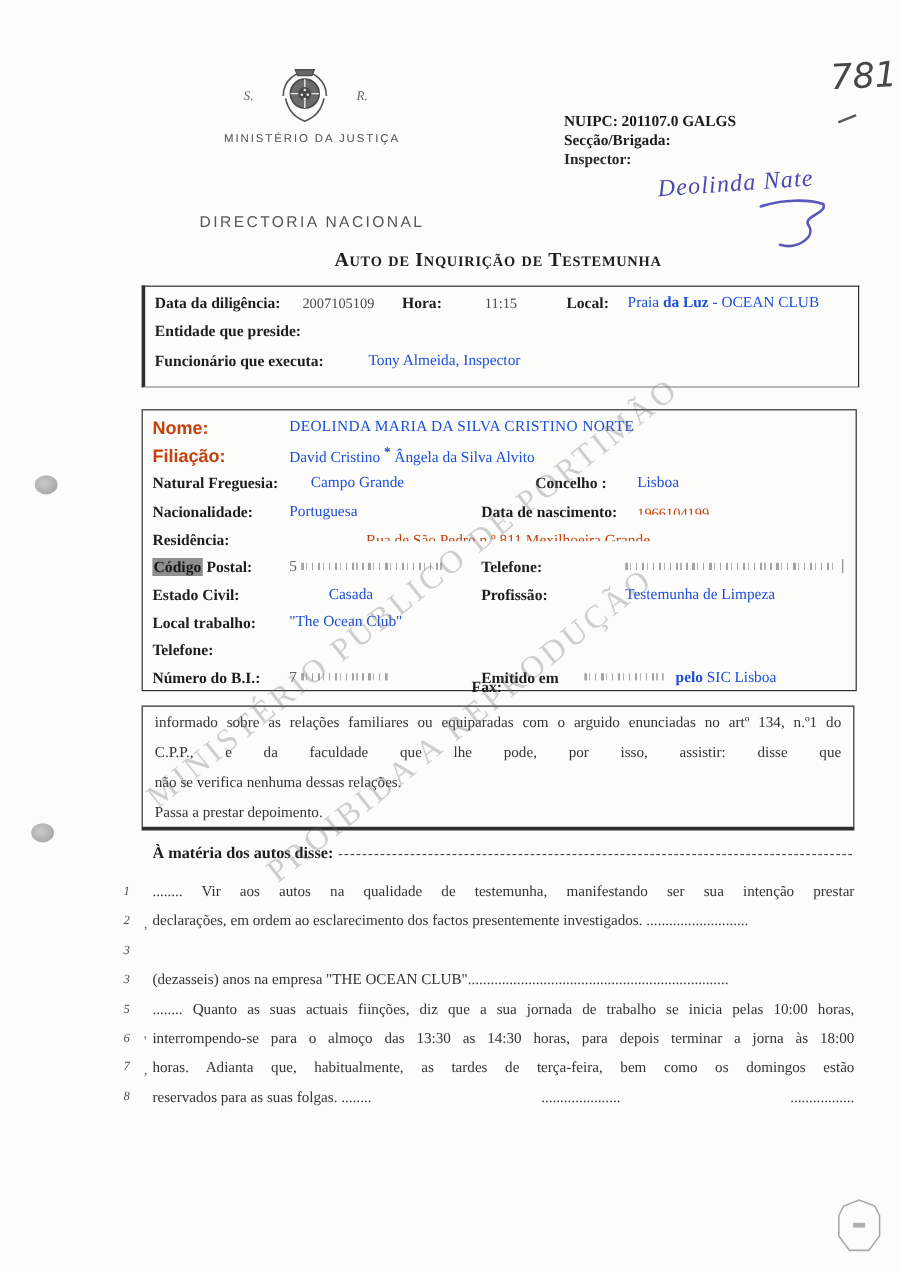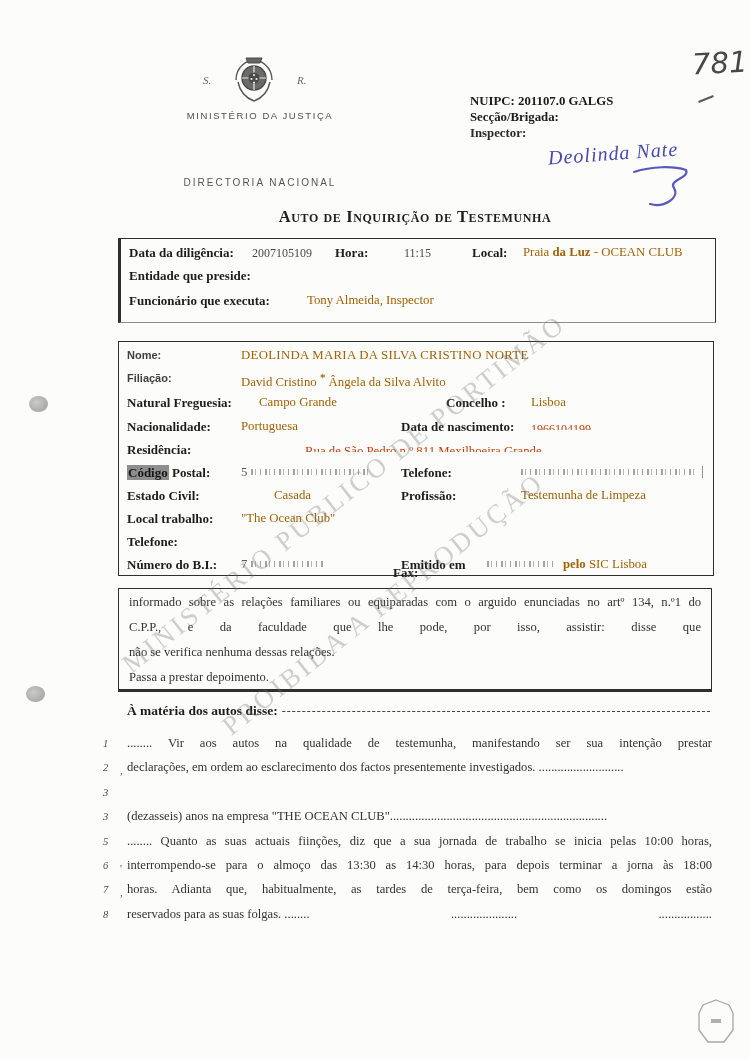--- a/index.html
+++ b/index.html
@@ -1,21 +1,21 @@
 <!DOCTYPE html>
 <html><head>
 <meta charset="utf-8">
 <style>
   html,body{margin:0;padding:0;background:#e8e8e6;}
   .sheet{position:relative;width:750px;height:1060px;margin:0 auto;background:#fcfcfa;overflow:hidden;
          font-family:"Liberation Serif",serif;color:#2b2b2b;}
   .abs{position:absolute;white-space:nowrap;}
   .lbl{font-weight:bold;font-size:13px;color:#1d1d1d;}
-  .lbls{font-family:"Liberation Sans",sans-serif;font-weight:bold;font-size:11px;color:#404040;}
-  .val{font-size:12.8px;color:#a16207;}
+  .lbls{font-family:"Liberation Sans",sans-serif;font-weight:bold;font-size:15px;color:#c2410c;}
+  .val{font-size:12.8px;color:#1d4ed8;}
   .vals{font-family:Liberation Serif, serif;font-size:12px;color:#4a4a4a;}
   .box{position:absolute;left:118px;width:594px;border:1.6px solid #2f2f2f;}
   .rstrip{position:absolute;height:6px;opacity:.8;background:repeating-linear-gradient(90deg,#8d8d8d 0 2px,transparent 2px 4px,#a3a3a3 4px 5px,transparent 5px 9px,#8d8d8d 9px 10px,transparent 10px 14px);}
   .clip{position:relative;display:inline-block;color:#c2410c;}
   .clip::after{content:"";position:absolute;left:-3px;right:-3px;top:52%;bottom:-4px;background:#fcfcfa;}
   .wm{position:absolute;font-size:27px;letter-spacing:3px;color:rgba(108,108,108,.32);
       transform:rotate(-38.5deg);transform-origin:0 50%;white-space:nowrap;z-index:6;pointer-events:none;}
   .hand{font-style:italic;color:#4a49b0;}
   .stmt-line{position:relative;height:24.4px;font-size:12.6px;color:#333;text-align:justify;}
   .stmt-line .num{position:absolute;left:-24px;top:2px;font-style:italic;font-size:10.5px;color:#4c4c4c;}
@@ -50,21 +50,21 @@
       <circle cx="26" cy="22" r="5.5" fill="#4a4a4a" stroke="none"></circle>
       <circle cx="26" cy="19" r="1.1" fill="#e8e8e6" stroke="none"></circle>
       <circle cx="23.5" cy="23" r="1.1" fill="#e8e8e6" stroke="none"></circle>
       <circle cx="28.5" cy="23" r="1.1" fill="#e8e8e6" stroke="none"></circle>
       <circle cx="26" cy="26.5" r="1.1" fill="#e8e8e6" stroke="none"></circle>
       <path d="M18 2 L34 2 L32 7 L20 7 Z" fill="#666" stroke="#4a4a4a" stroke-width="1"></path>
     </g>
   </svg>
 
   <div class="abs" style="left:130px;top:110px;width:260px;text-align:center;font-family:'Liberation Sans',sans-serif;font-size:9.5px;letter-spacing:1.6px;color:#4d4d4d;">MINISTÉRIO DA JUSTIÇA</div>
-  <div class="abs" style="left:130px;top:177px;width:260px;text-align:center;font-family:'Liberation Sans',sans-serif;font-size:10px;letter-spacing:2px;color:#555;">DIRECTORIA NACIONAL</div>
+  <div class="abs" style="left:130px;top:177px;width:260px;text-align:center;font-family:'Liberation Sans',sans-serif;font-size:13px;letter-spacing:2px;color:#555;">DIRECTORIA NACIONAL</div>
 
   <div class="abs" style="left:470px;top:94px;font-size:12.8px;font-weight:bold;color:#1c1c1c;"><span>NUIPC:</span>&nbsp;<span>201107.0 GALGS</span></div>
   <div class="abs" style="left:470px;top:110px;font-size:12.8px;font-weight:bold;color:#1c1c1c;">Secção/Brigada:</div>
   <div class="abs" style="left:470px;top:126px;font-size:12.8px;font-weight:bold;color:#2a2a2a;">Inspector:</div>
 
   <div class="abs hand" style="left:548px;top:142px;font-size:20px;letter-spacing:1px;transform:rotate(-4deg);">Deolinda Nate</div>
   <svg class="abs" style="left:628px;top:162px;" width="66" height="52" viewBox="0 0 66 52">
     <path d="M6 10 C24 4 46 4 58 8 C62 16 40 18 46 26 C52 36 36 46 22 42" stroke="#5a59bb" stroke-width="2.2" fill="none" stroke-linecap="round"></path>
   </svg>
 

